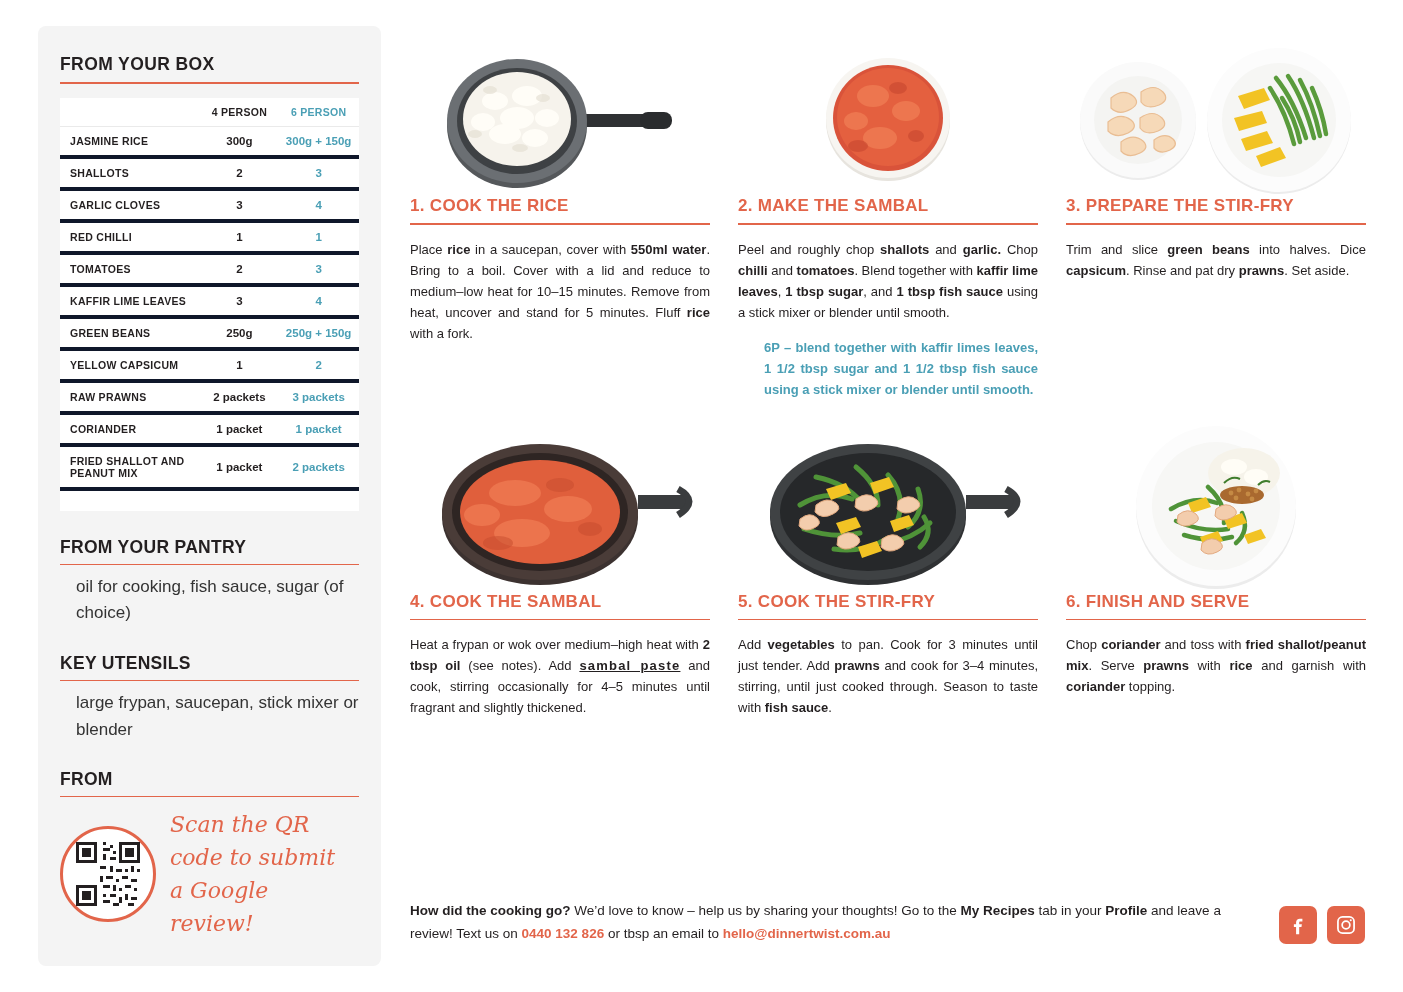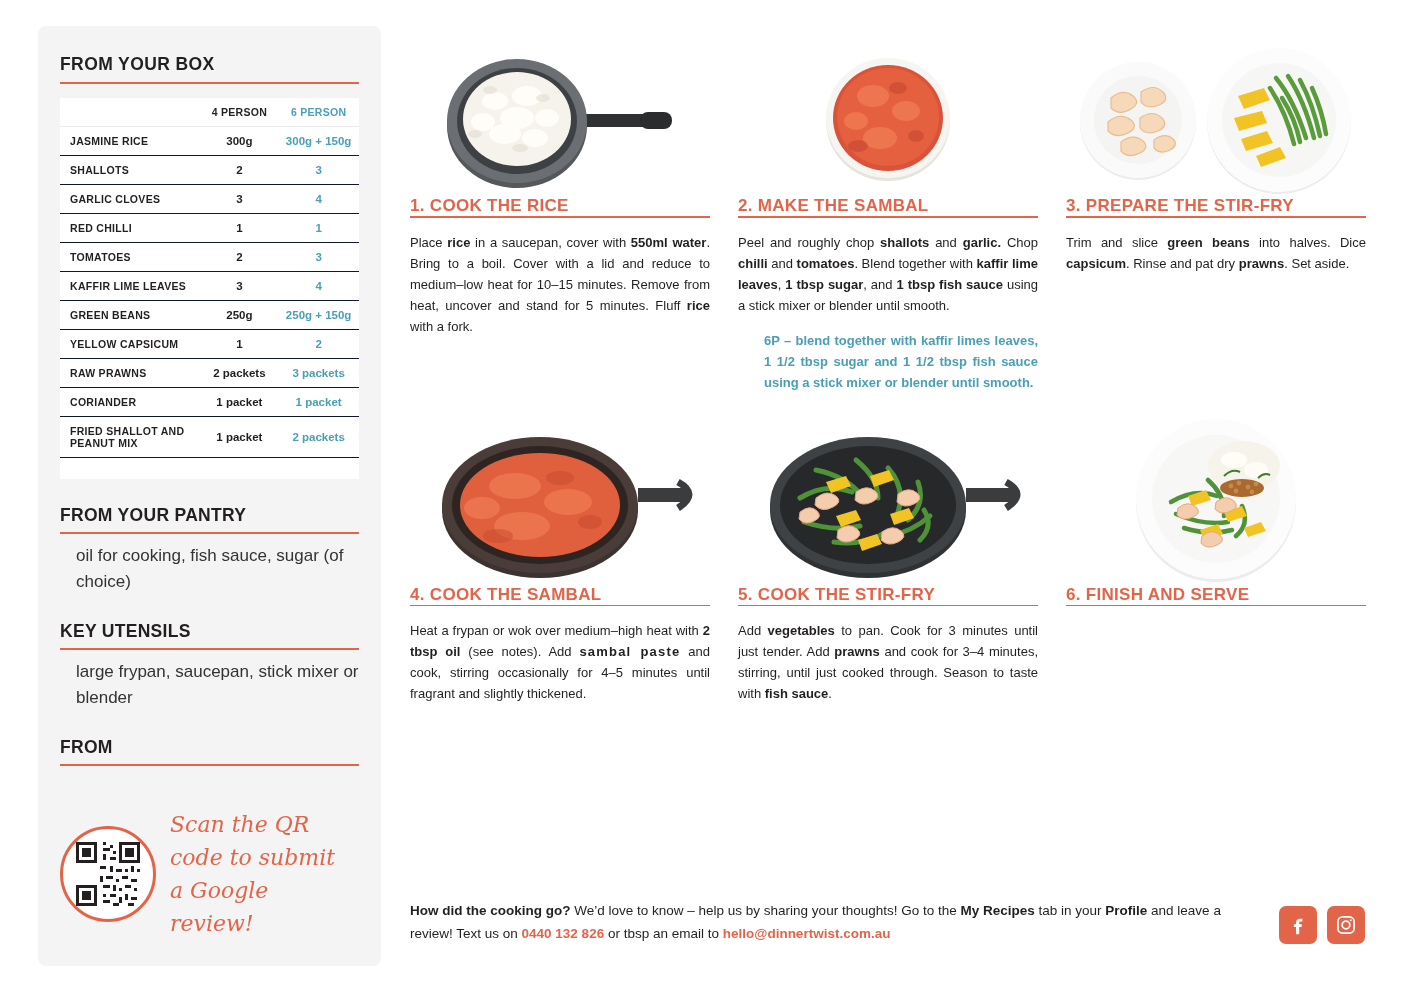--- a/index.html
+++ b/index.html
@@ -37,21 +37,21 @@
   .box-table {
     width: 100%;
     border-collapse: collapse;
     margin-top: 14px;
     background: #ffffff;
     font-size: 11.5px;
   }
   .box-table th, .box-table td {
     padding: 8px 6px;
     text-align: center;
-    border-bottom: 1px solid #0f172a;
+    border-bottom: 4px solid #0f172a;
     vertical-align: middle;
   }
   .box-table thead th { border-bottom: 1px solid #eaeaea; font-size: 10.5px; letter-spacing: .3px; }
   .box-table th.ing, .box-table td.ing {
     text-align: left;
     font-weight: bold;
     font-size: 10.5px;
     letter-spacing: .3px;
     padding-left: 10px;
     width: 47%;
@@ -110,32 +110,33 @@
   }
 
   .photo { height: 170px; display:flex; align-items:center; justify-content:center; }
   .photo-row2 { height: 170px; display:flex; align-items:center; justify-content:center; }
 
   .step-title {
     color: #e2654a;
     font-size: 17px;
     font-weight: bold;
     letter-spacing: .3px;
+    padding-bottom: 7px;
   }
   .step-rule { height: 1.5px; background: #e2654a; width: 100%; margin-bottom: 14px; }
   .step-body {
     font-size: 13px;
     line-height: 1.62;
     text-align: justify;
     color: #231f20;
     margin-top: 9px;
   }
   .step-body b { font-weight: bold; }
   .alt { color: #4a9fb5; font-weight: bold; margin-top: 14px; text-align: justify; margin-left: 26px; }
-  .spaced { letter-spacing: 1.2px; }
+  .spaced { letter-spacing: 1.2px; text-decoration: underline; }
 
   .block2 { margin-top: 22px; }
 
   
   .footer {
     position: absolute;
     left: 410px; top: 900px;
     width: 955px;
     display: flex; align-items: flex-start; justify-content: space-between;
   }
@@ -511,20 +512,21 @@
         <div class="step-body">Heat a frypan or wok over medium–high heat with <b>2 tbsp oil</b> (see notes). Add <b class="spaced">sambal paste</b> and cook, stirring occasionally for 4–5 minutes until fragrant and slightly thickened.</div>
       </div>
       <div>
         <div class="step-title">5. COOK THE STIR-FRY</div>
         <div class="step-rule"></div>
         <div class="step-body">Add <b>vegetables</b> to pan. Cook for 3 minutes until just tender. Add <b>prawns</b> and cook for 3–4 minutes, stirring, until just cooked through. Season to taste with <b>fish sauce</b>.</div>
       </div>
       <div>
         <div class="step-title">6. FINISH AND SERVE</div>
         <div class="step-rule"></div>
+        <div class="step-body">Chop <b>coriander</b> and toss with <b>fried shallot/peanut mix</b>. Serve <b>prawns</b> with <b>rice</b> and garnish with <b>coriander</b> topping.</div>
       </div>
     </div>
   </main>
 
   <div class="footer">
     <div class="footer-text">
       <b>How did the cooking go?</b><span> We’d love to know – help us by sharing your thoughts! Go to the </span><b>My Recipes</b><span> tab in your </span><b>Profile</b><span> and leave a review! Text us on </span><span class="orange">0440 132 826</span><span> or tbsp an email to </span><span class="orange">hello@dinnertwist.com.au</span>
     </div>
     <div class="social">
       <div class="sq">

